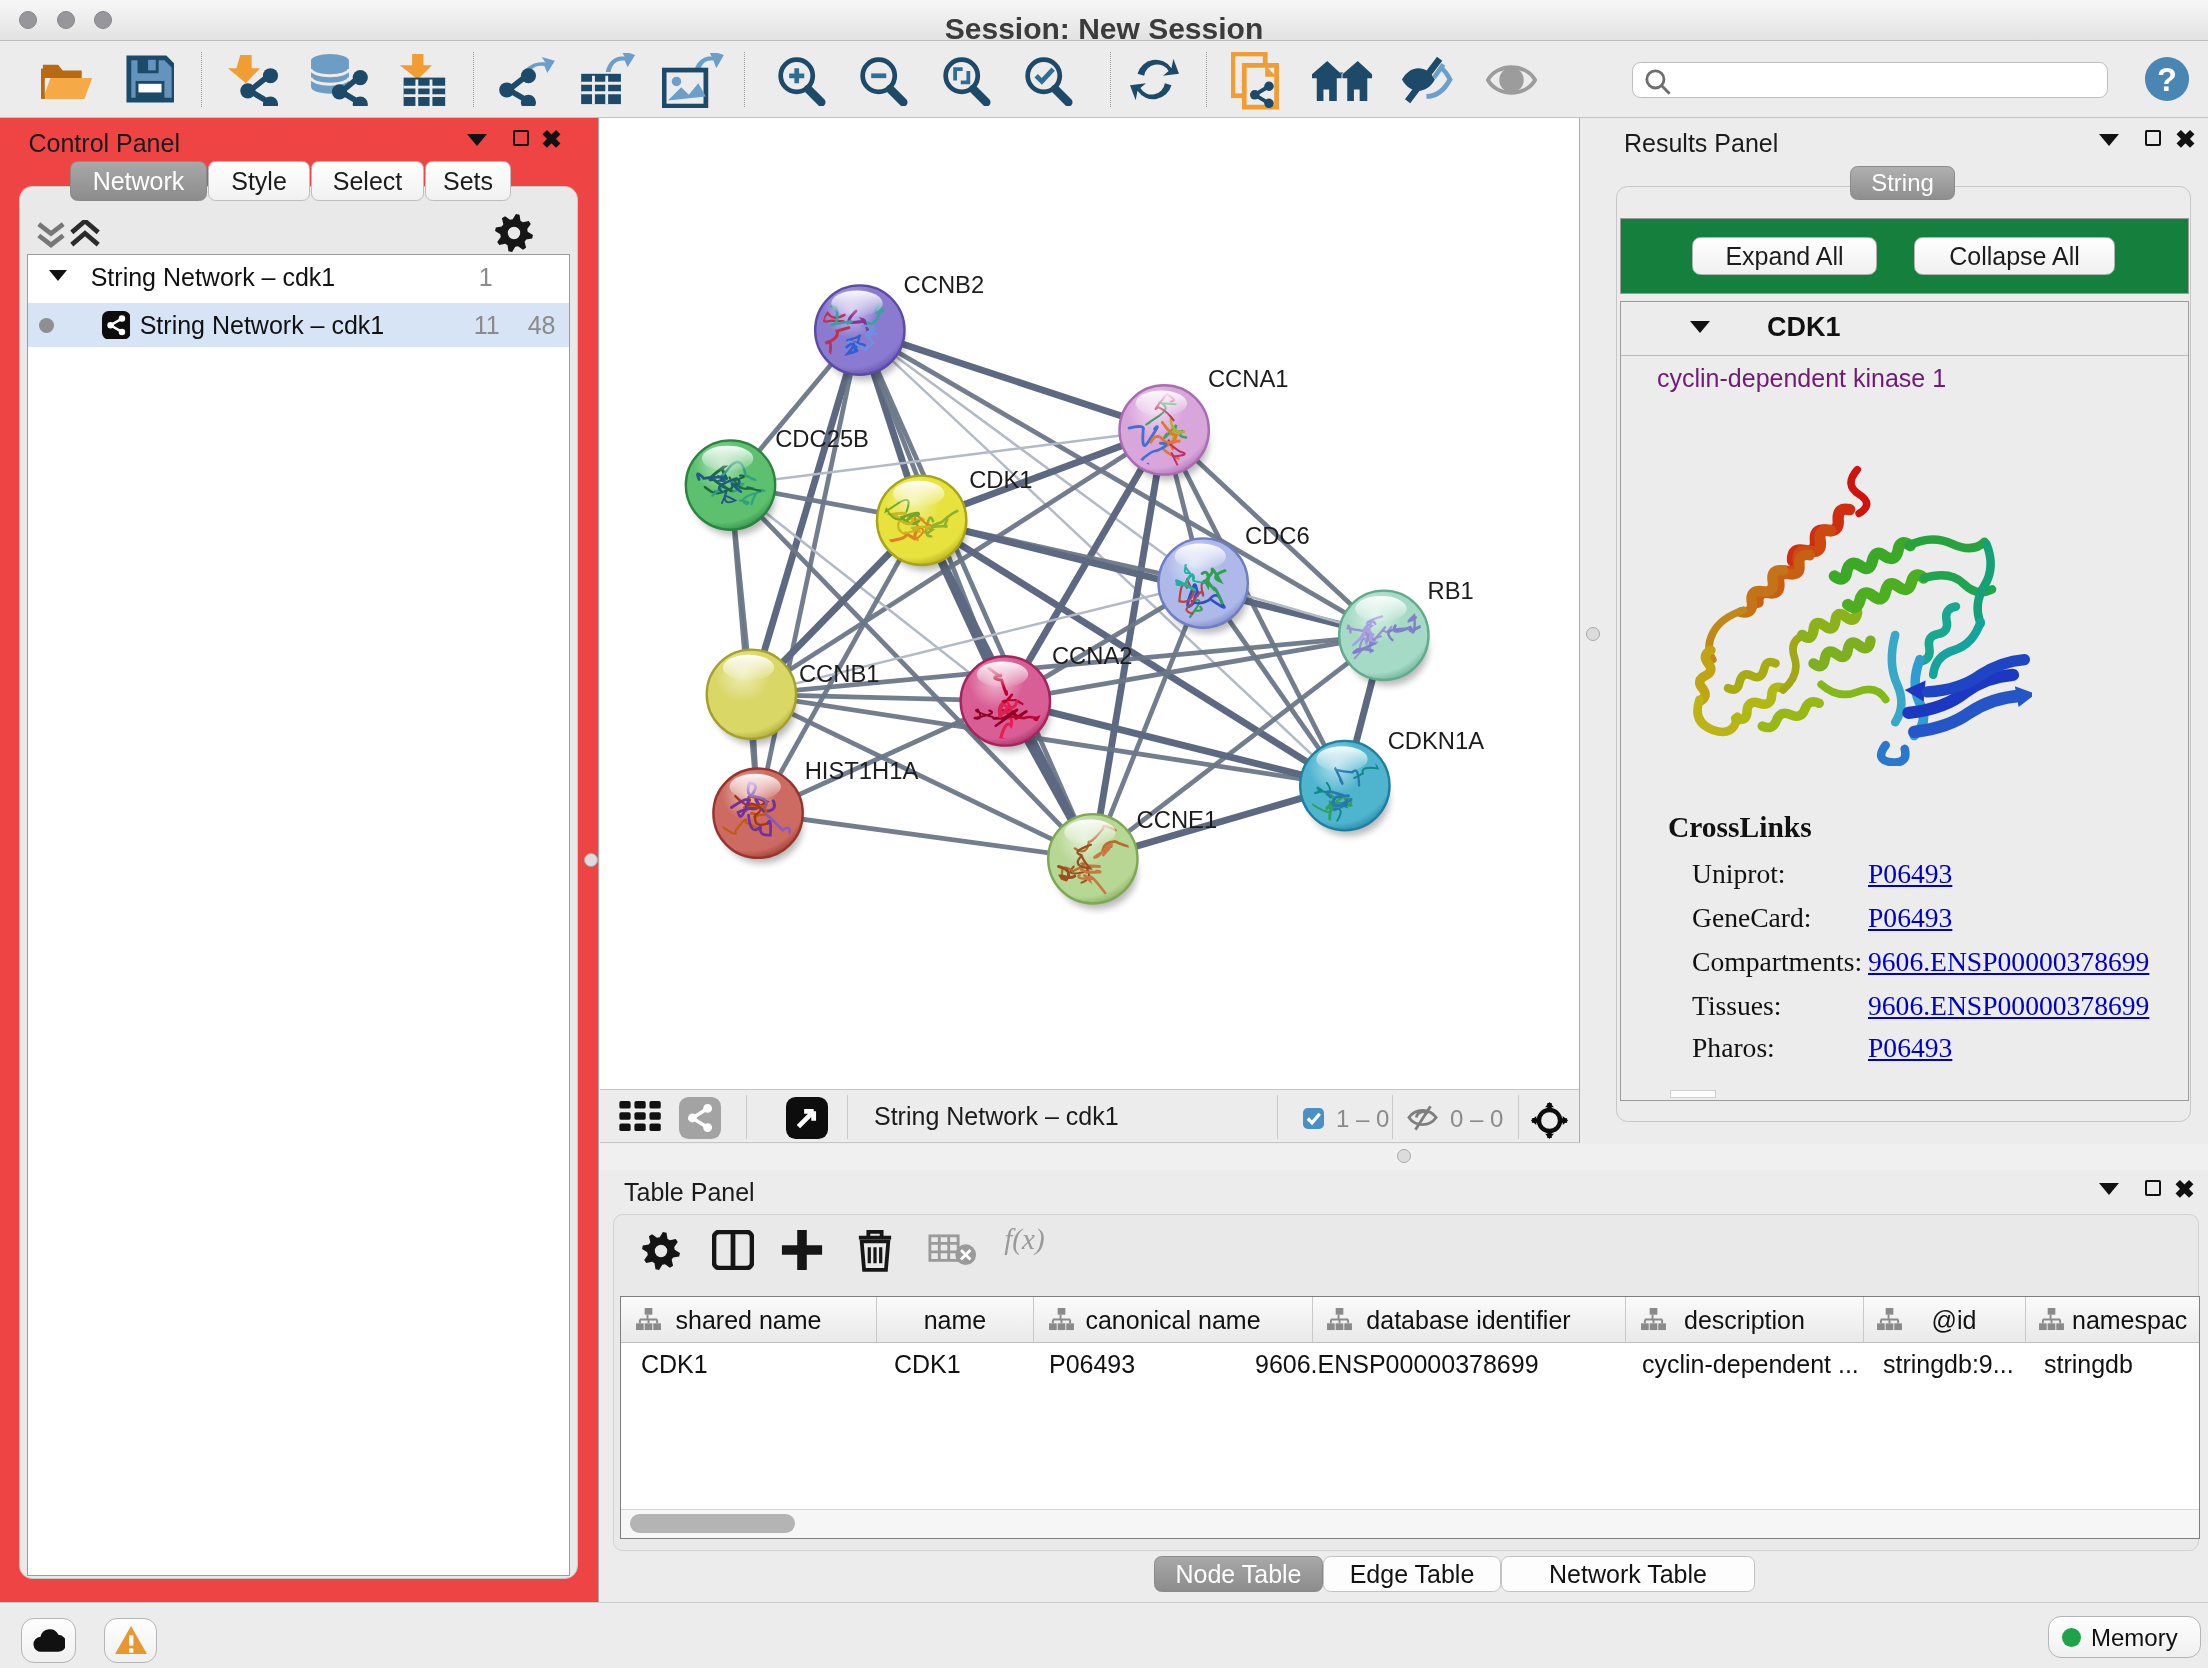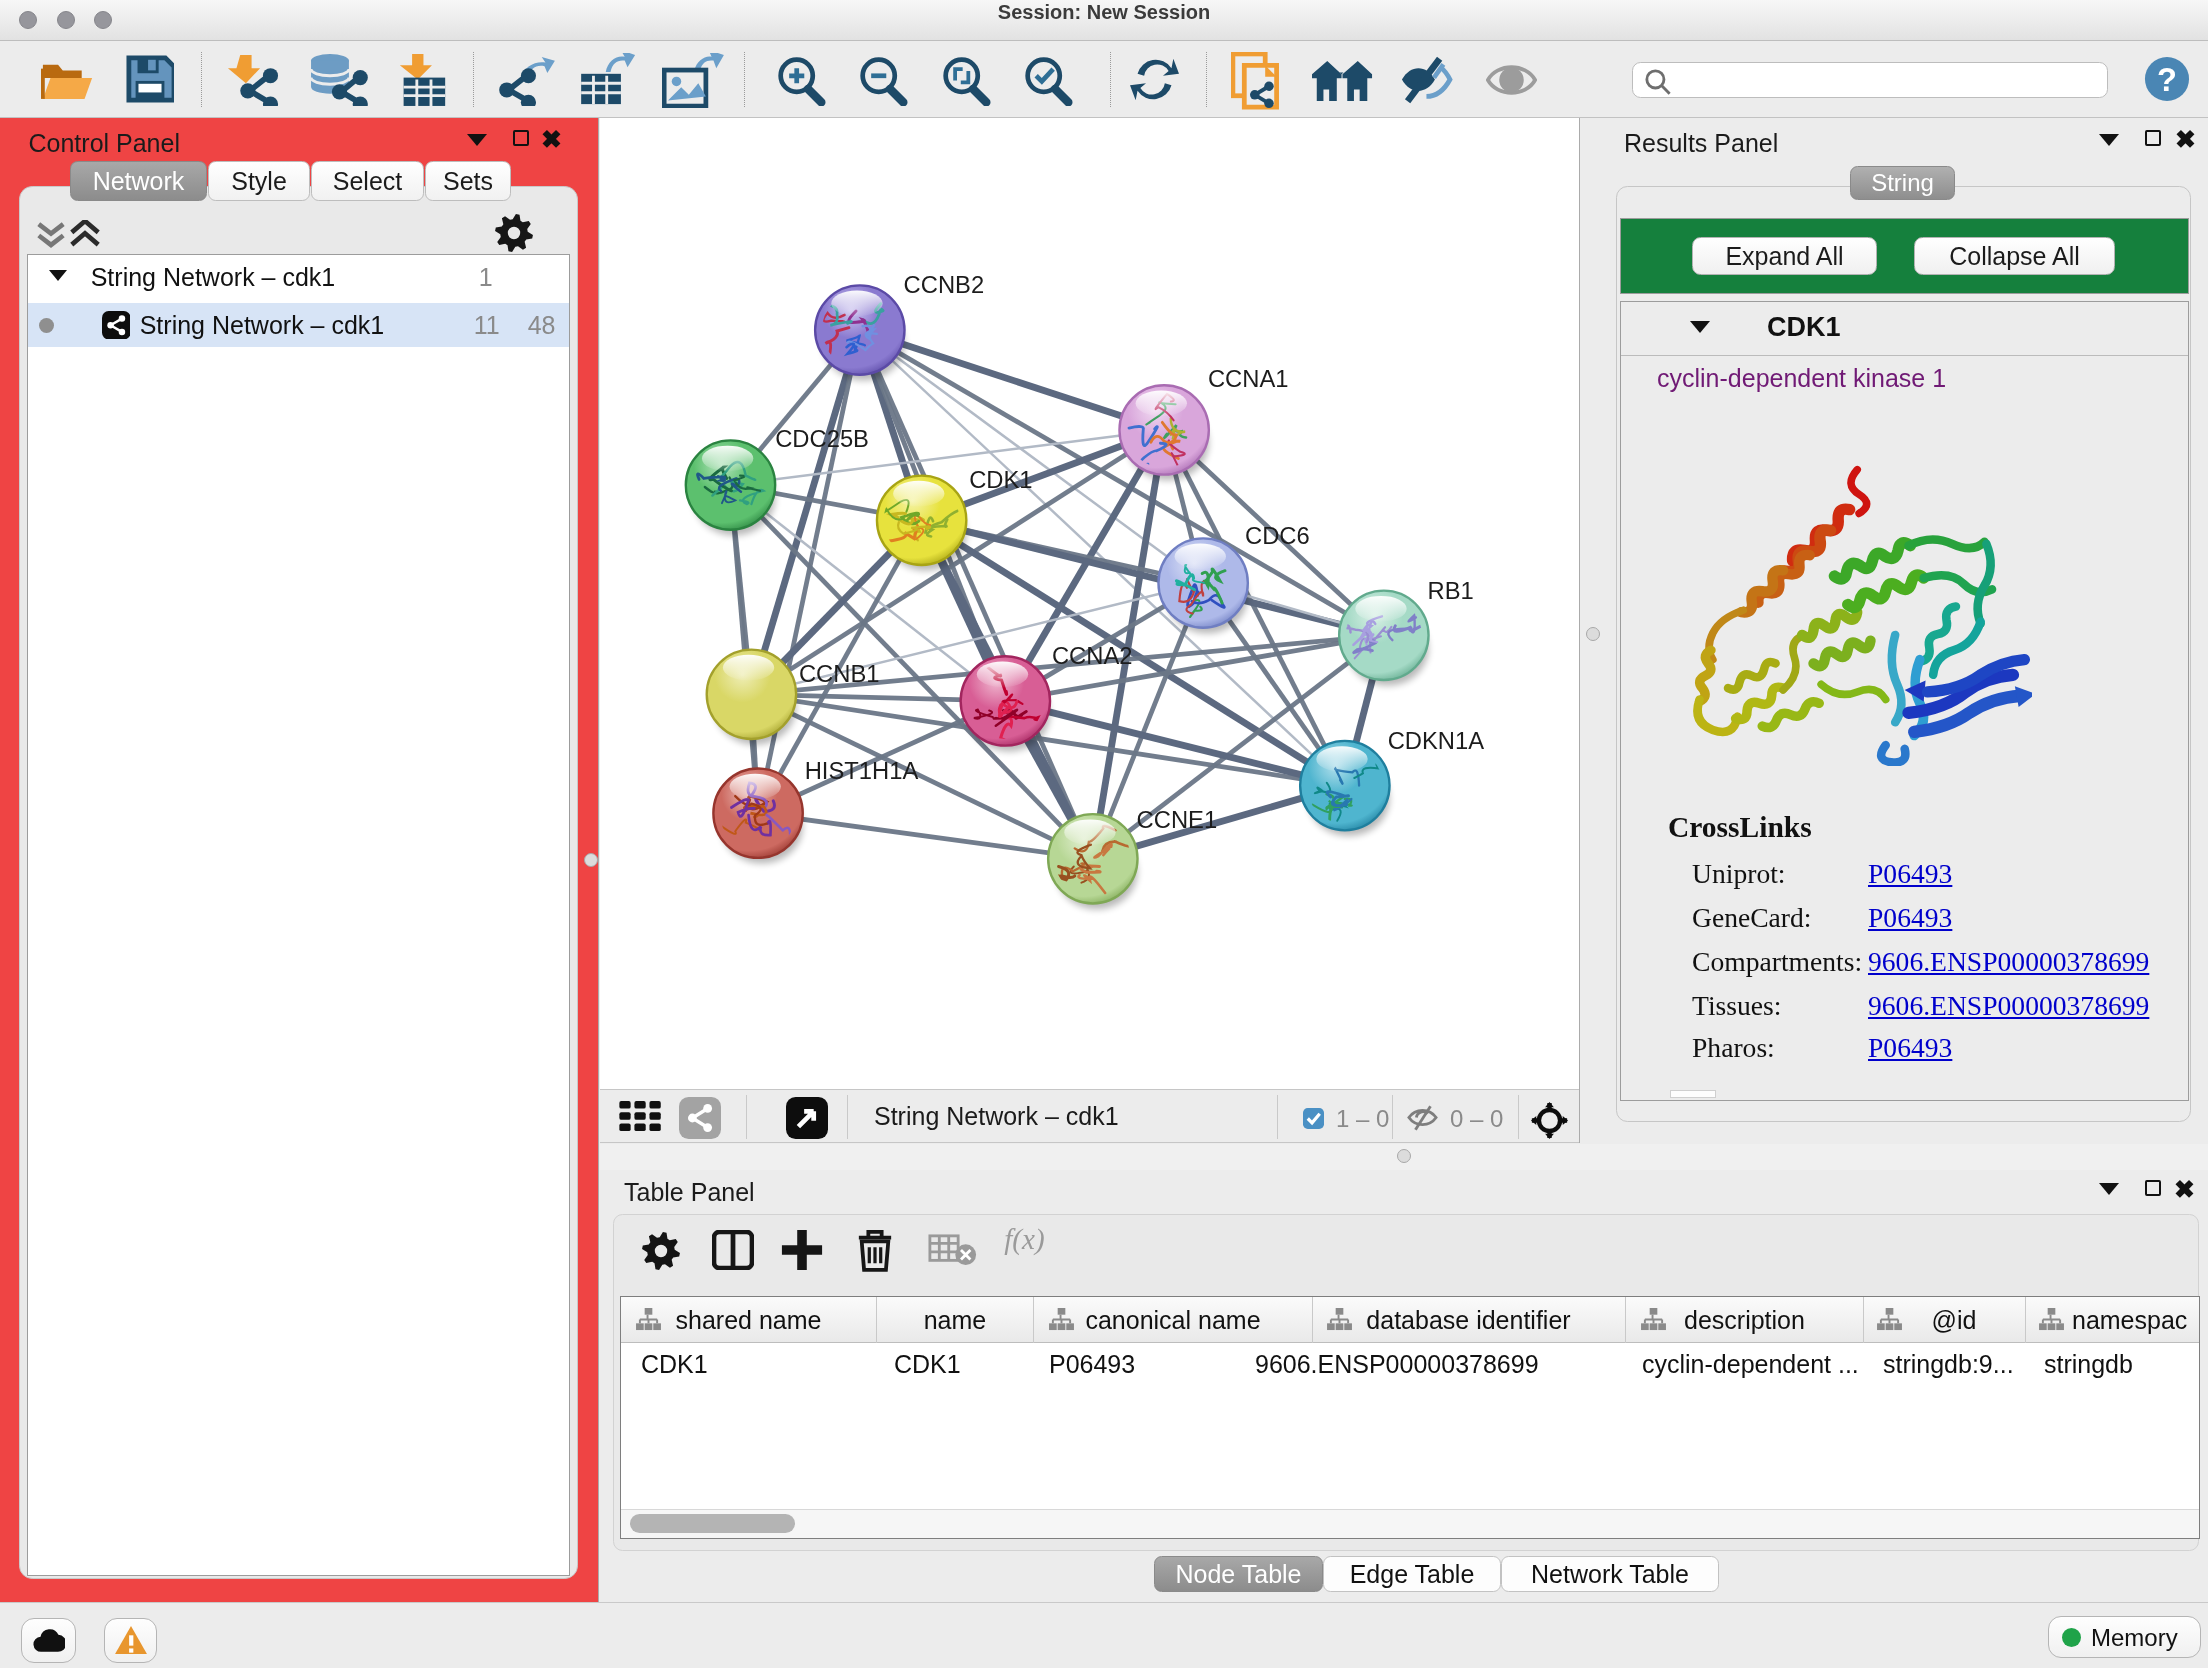--- a/index.html
+++ b/index.html
@@ -1,21 +1,21 @@
 <!DOCTYPE html>
 <html style="font-size:15px"><head>
 <meta charset="utf-8">
 <style>
 * { margin:0; padding:0; box-sizing:border-box; }
 html,body { width:2208px; height:1668px; background:#ececec; font-family:"Liberation Sans", sans-serif; overflow:hidden; }
 .app { position:relative; width:2208px; height:1668px; background:#ececec; }
 
 .titlebar { position:absolute; left:0; top:0; width:2208px; height:41px; background:linear-gradient(#f7f7f7,#e2e2e2); border-bottom:1px solid #bdbdbd; }
 .tl { position:absolute; top:11.4px; width:18px; height:18px; border-radius:50%; background:#96969c; border:1px solid #86868c; }
-.title { position:absolute; top:1px; left:0; width:2208px; text-align:center; font-size:20px; font-weight:bold; color:#3b3b3b; }
+.title { position:absolute; top:12px; left:0; width:2208px; text-align:center; font-size:30px; font-weight:bold; color:#3b3b3b; }
 
 .toolbar { position:absolute; left:0; top:42px; width:2208px; height:76px; background:#ececec; border-bottom:1px solid #c2c2c2; }
 .tsep { position:absolute; top:9.5px; height:55px; width:0; border-left:1.9px dotted #9a9a9a; }
 .ticon { position:absolute; top:0; }
 .searchbox { position:absolute; left:1632px; top:20px; width:476px; height:36px; background:#fff; border:1.9px solid #bdbdbd; border-radius:8.6px; }
 
 .panel-title { font-size:25px; color:#1b1b1b; }
 .wtri { width:0; height:0; border-left:10.5px solid transparent; border-right:10.5px solid transparent; border-top:12.4px solid #111; }
 .wsq { width:16px; height:16px; border:2.4px solid #111; border-radius:1.9px; }
 .wx { font-size:25px; font-weight:bold; color:#111; line-height:19px; }
@@ -802,21 +802,21 @@
           <div style="position:absolute;left:1423px;top:5.7px;">stringdb</div>
         </div>
         <div class="tscroll">
             <div class="tthumb"></div>
           </div>
       </div>
     </div>
     <div class="bottabs">
       <div class="btab btabsel" style="left:524px;width:169px;">Node Table</div>
       <div class="btab" style="left:693px;width:178px;">Edge Table</div>
-      <div class="btab" style="left:871px;width:218px;">Network Table</div>
+      <div class="btab" style="left:871px;width:254px;">Network Table</div>
     </div>
   </div>
   <div class="statusbar">
     <div class="sbtn" style="left:21px;width:55px;">
       <svg style="position:absolute;left:10.5px;top:8.6px;" width="32" height="25" viewBox="0 0 34 26">
           <path d="M9 25 a8 8 0 0 1 -1 -16 a10 10 0 0 1 19 -2 a7.5 7.5 0 0 1 -1 18 z" fill="#111"></path>
         </svg>
     </div>
     <div class="sbtn" style="left:104px;width:53px;">
       <svg style="position:absolute;left:8.6px;top:5.7px;" width="34" height="30" viewBox="0 0 36 32">

